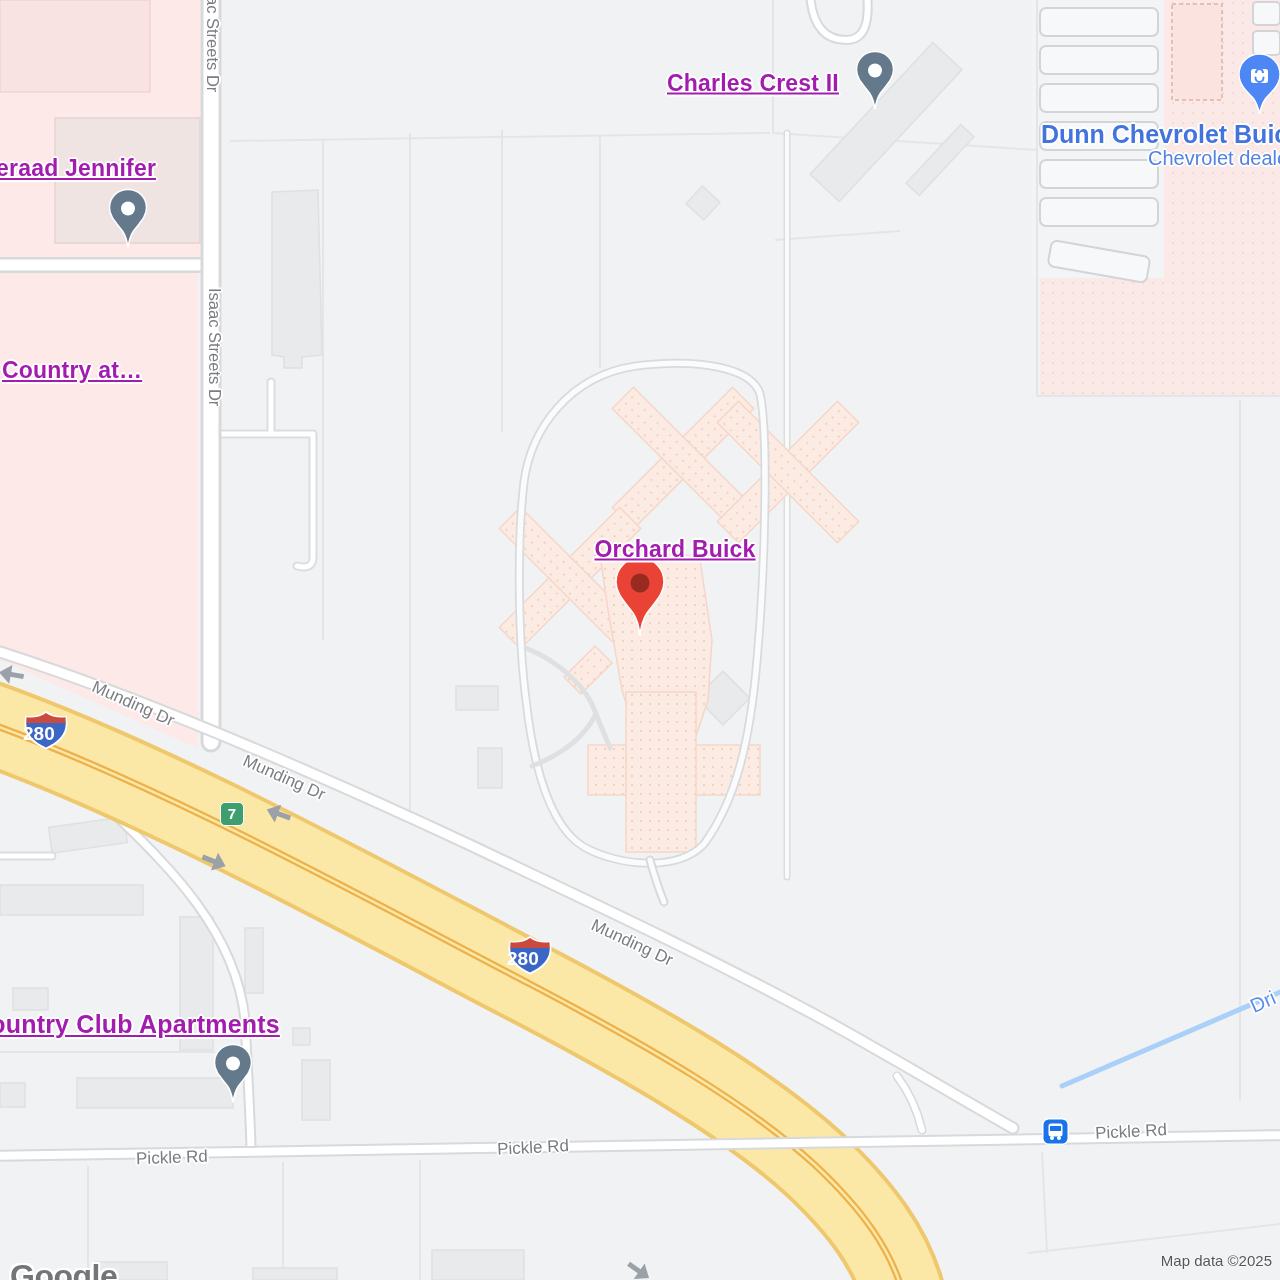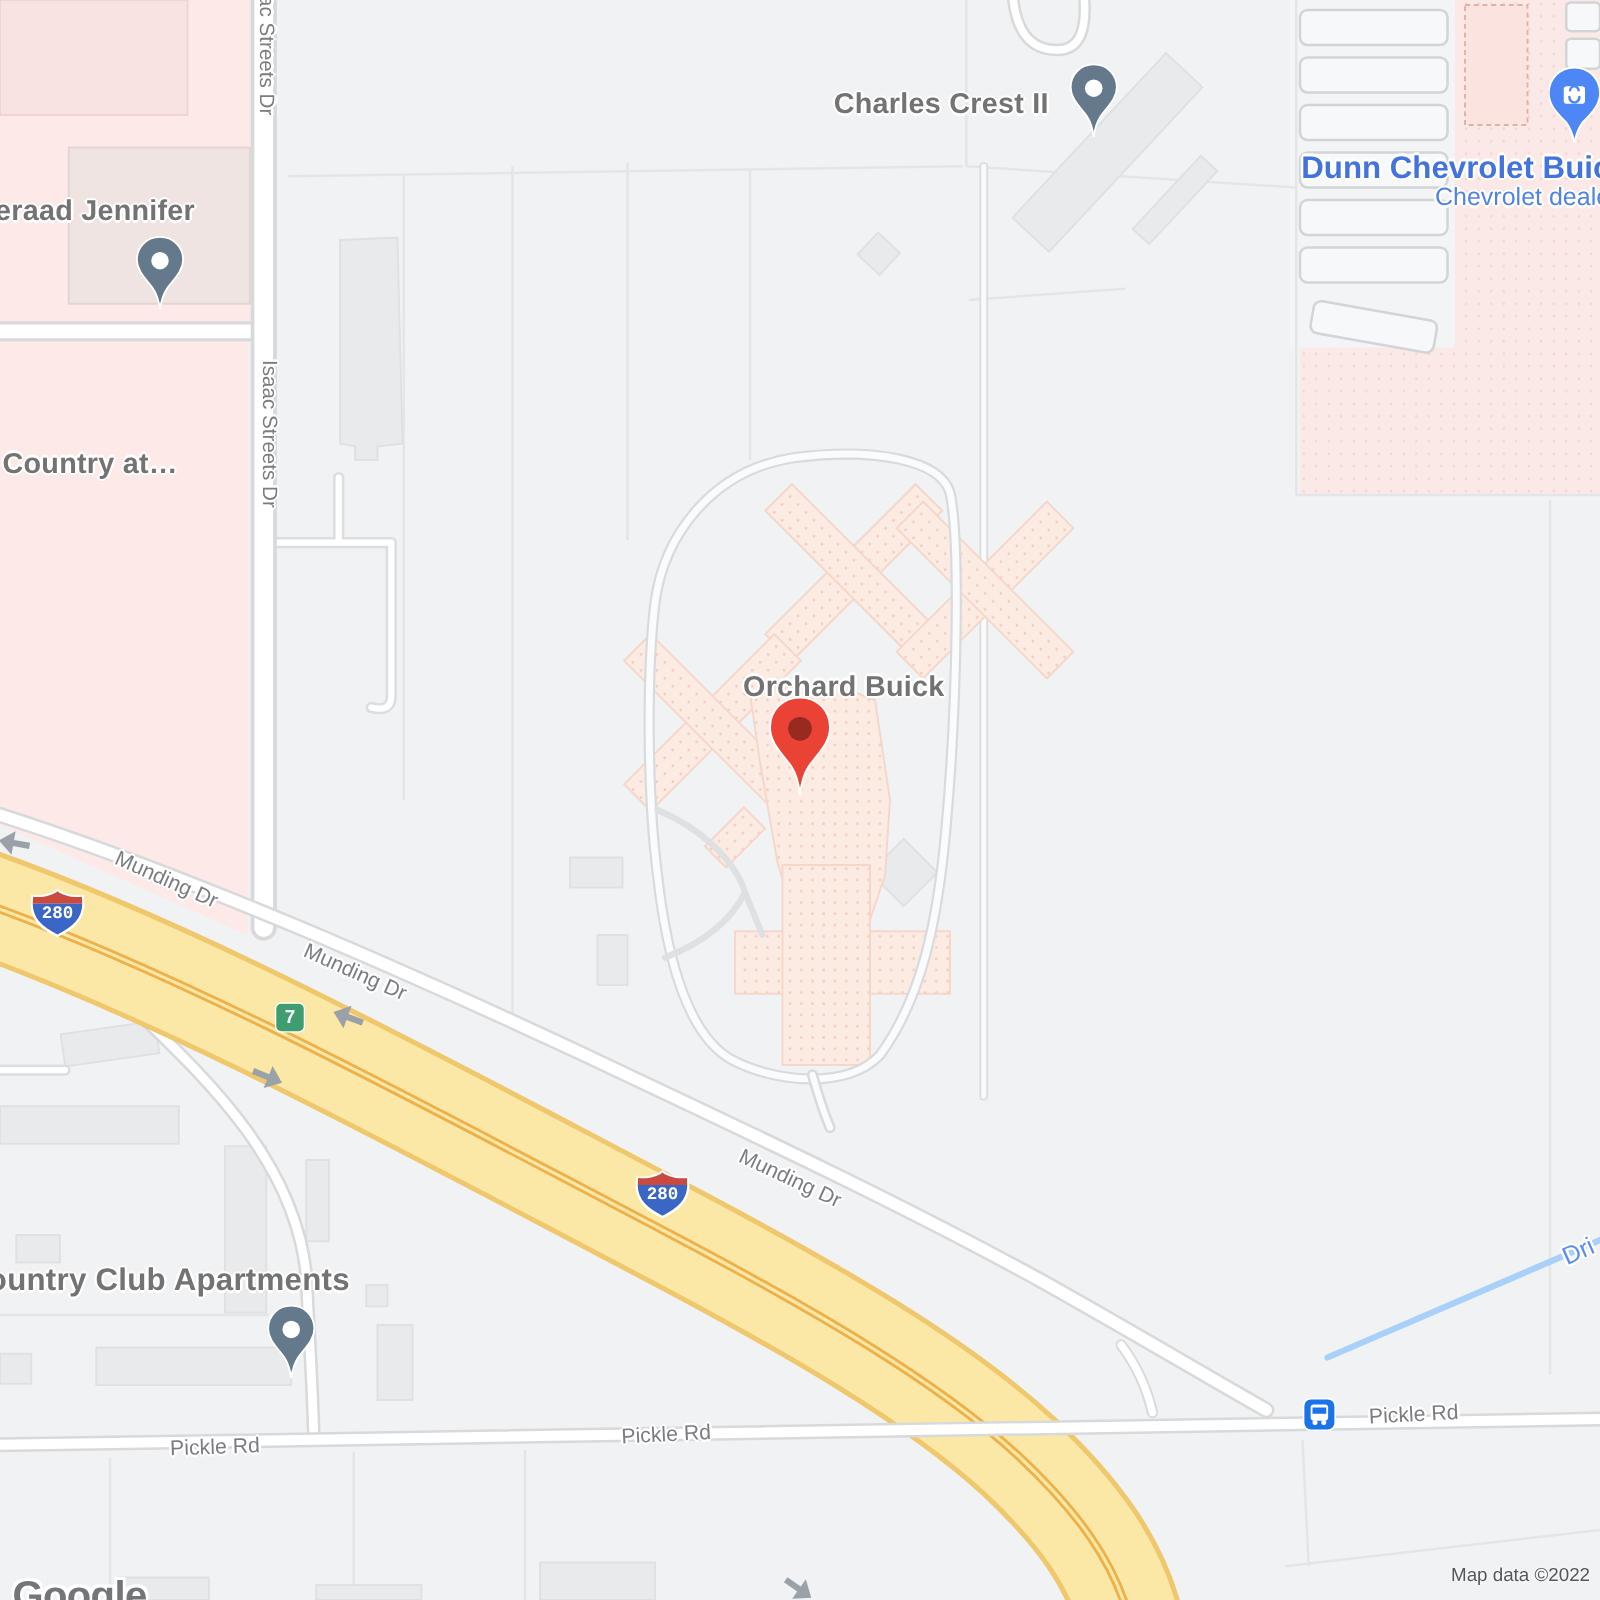--- a/index.html
+++ b/index.html
@@ -3,32 +3,32 @@
 <meta charset="utf-8">
 <style>
   html,body{margin:0;padding:0;}
   body{width:1280px;height:1280px;overflow:hidden;position:relative;background:#f1f2f4;
        font-family:"Liberation Sans", sans-serif;}
   #stage{position:absolute;inset:0;width:1280px;height:1280px;overflow:hidden;}
   svg{display:block;}
   .lbl{position:absolute;white-space:nowrap;pointer-events:auto;}
   .halo{text-shadow:-1px -1px 0 #fff,1px -1px 0 #fff,-1px 1px 0 #fff,1px 1px 0 #fff,
         -2px 0 0 #fff,2px 0 0 #fff,0 2px 0 #fff,0 -2px 0 #fff;}
-  .poi{color:#737373;font-weight:bold;font-size:23px;letter-spacing:.2px;}
+  .poi{color:#a21caf;font-weight:bold;font-size:23px;letter-spacing:.2px;text-decoration:underline;}
   .poi-big{font-size:25px;}
   .biz{color:#4374dd;font-weight:bold;font-size:25px;}
   .biz-sub{color:#5282e2;font-weight:normal;font-size:20px;}
   .road-lbl{color:#7b7d80;font-size:17px;}
   .water-lbl{color:#5b8df0;font-size:20px;}
   .centered{transform:translate(-50%,-50%) rotate(var(--r,0deg));}
   .vert{transform-origin:0 0;transform:rotate(90deg);font-size:16.5px;}
   .pin{position:absolute;}
   .shield{position:absolute;width:46px;height:40px;}
-  .shield-num{position:absolute;left:0;right:0;top:13px;text-align:center;color:#fff;
-              font-weight:bold;font-size:14px;font-family:Liberation Mono, monospace;}
+  .shield-num{position:absolute;left:0;right:0;top:13px;color:#fff;
+              font-weight:bold;font-size:19px;}
   .exit-badge{position:absolute;width:24px;height:24px;background:#3f9e70;border:1.5px solid #fff;
               border-radius:5px;box-sizing:border-box;color:#fff;font-weight:bold;font-size:15px;
               text-align:center;line-height:21px;}
   .bus{position:absolute;width:27px;height:27px;}
   .glogo{position:absolute;left:10px;top:1234px;font-size:32px;font-weight:bold;color:#747579;
          letter-spacing:-.5px;
          text-shadow:-2px -2px 0 #fff,2px -2px 0 #fff,-2px 2px 0 #fff,2px 2px 0 #fff,
          -2px 0 0 #fff,2px 0 0 #fff,0 2px 0 #fff,0 -2px 0 #fff;margin-top:24px;}
   .attrib{position:absolute;right:8px;top:1252px;font-size:15px;color:#54575a;
           text-shadow:0 0 2px #fff,0 0 2px #fff;}
@@ -288,15 +288,15 @@
 <div class="lbl road-lbl halo vert" style="left:224px;top:288px">Isaac Streets Dr</div>
 <div class="lbl road-lbl halo centered" style="left:133px;top:704px;--r:24deg">Munding Dr</div>
 <div class="lbl road-lbl halo centered" style="left:284px;top:778px;--r:24deg">Munding Dr</div>
 <div class="lbl road-lbl halo centered" style="left:632px;top:943px;--r:25deg">Munding Dr</div>
 <div class="lbl road-lbl halo centered" style="left:172px;top:1158px;--r:-2deg">Pickle Rd</div>
 <div class="lbl road-lbl halo centered" style="left:533px;top:1148px;--r:-3deg">Pickle Rd</div>
 <div class="lbl road-lbl halo centered" style="left:1131px;top:1132px;--r:-3deg">Pickle Rd</div>
 <div class="lbl water-lbl halo centered" style="left:1263px;top:1002px;--r:-24deg">Dri</div>
 
 <div class="glogo">Google</div>
-<div class="attrib">Map data ©2022</div>
+<div class="attrib">Map data ©2025</div>
 
 </div>
 
 </body></html>

